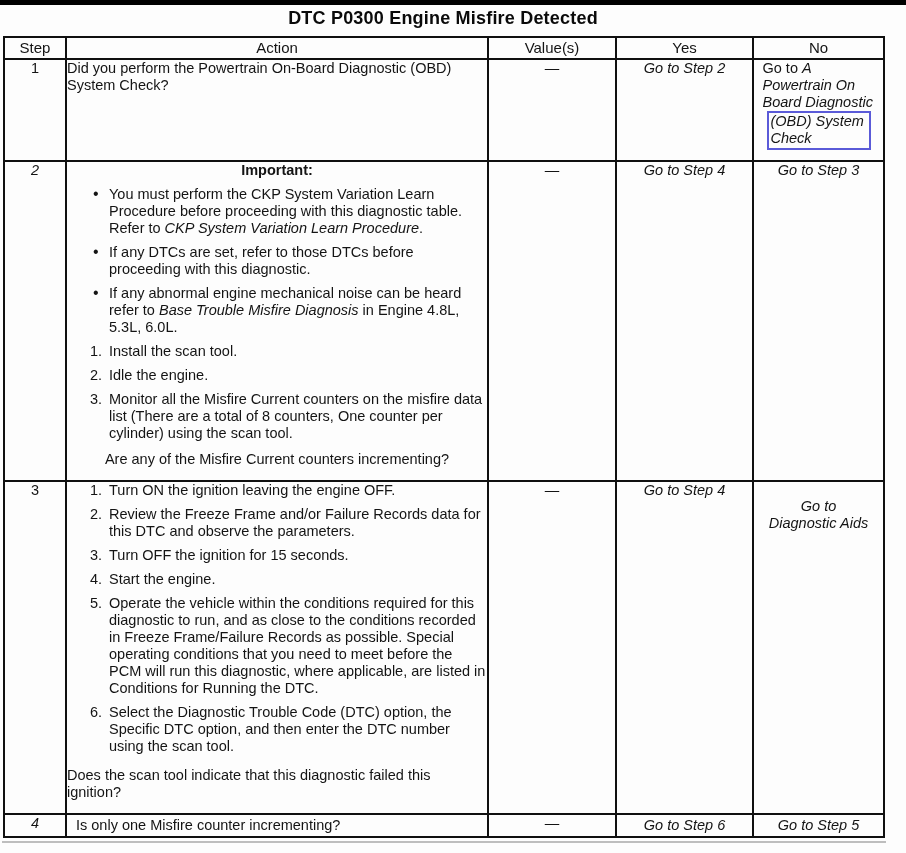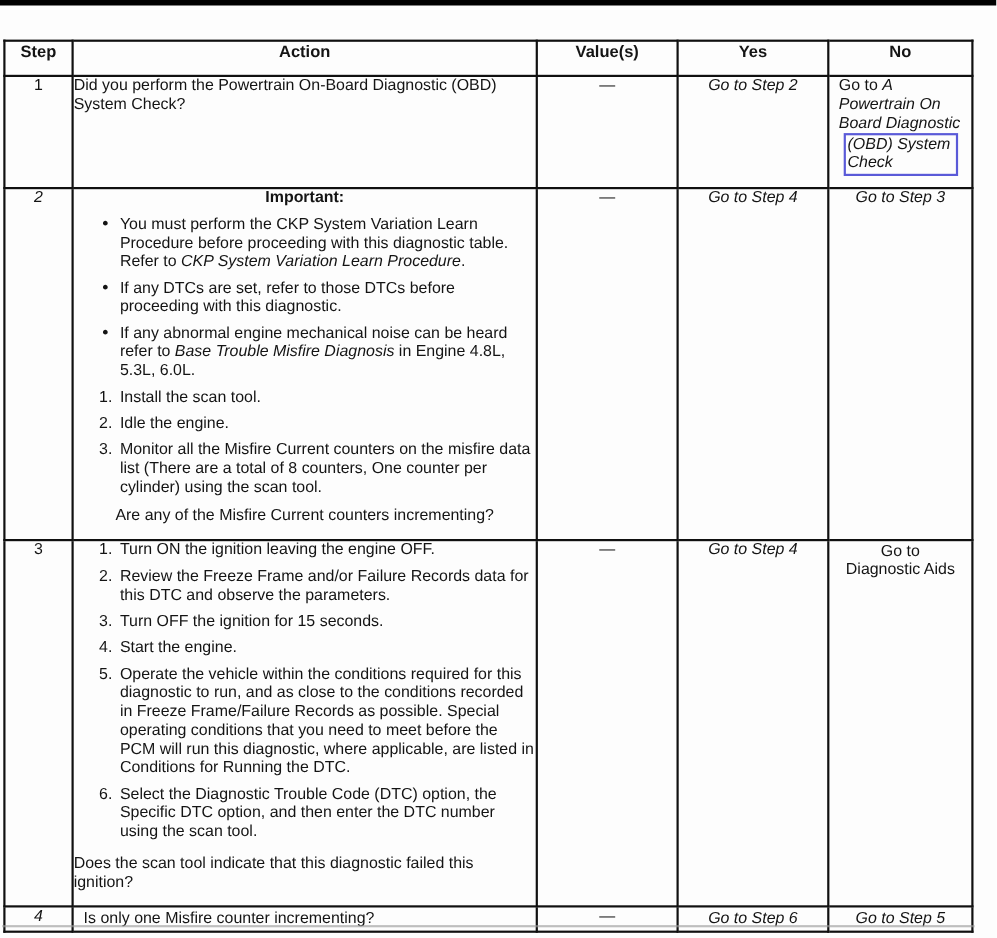--- a/index.html
+++ b/index.html
@@ -28,23 +28,23 @@
   }
   table.dtc th, table.dtc td {
     border: 2px solid #101010;
     padding: 0;
     vertical-align: top;
     font-size: 14.5px;
     line-height: 17px;
   }
   table.dtc th {
     height: 20px;
-    font-size: 15px; font-weight: bold;
+    font-size: 15px; font-weight: normal;
     text-align: center; vertical-align: middle;
-    padding: 1px 2px 12px;
+    padding: 1px 2px 2px;
     margin-left: 16px;
   }
   tr.r1 { height: 102px; }
   tr.r2 { height: 320px; }
   tr.r3 { height: 333px; }
   tr.r4 { height: 23px; }
 
   td.step-cell {
     text-align: center; vertical-align: middle;
     font-size: 15px;
@@ -87,33 +87,34 @@
   ol.nlist li { counter-increment: n; }
   ol.nlist li::before { content: counter(n) "."; position: absolute; left: 0; }
 
   .no-ref { width: 112px; margin: 0 auto; }
   .link-box {
     display: block;
     width: 104px; margin: 0 auto;
     border: 2px solid #5a5ad8;
     padding: 0 2px 1px;
   }
-  .no-wrap-narrow { width: 100px; margin: 1px auto; }
+  .no-wrap-narrow { width: 100px; margin: 16px auto; font-style: italic; }
 
   .bottom-smudge {
     position: absolute; top: 841px; left: 2px;
     width: 884px; height: 2px;
     background: #9c9c9c; opacity: 0.65;
   }
 </style>
 </head>
 <body>
 
 <div class="page">
   <div class="top-rule"></div>
+  <h1 class="title">DTC P0300 Engine Misfire Detected</h1>
 
   <table class="dtc">
     <colgroup>
       <col style="width:62px">
       <col style="width:422px">
       <col style="width:128px">
       <col style="width:137px">
       <col style="width:131px">
     </colgroup>
     <thead>

